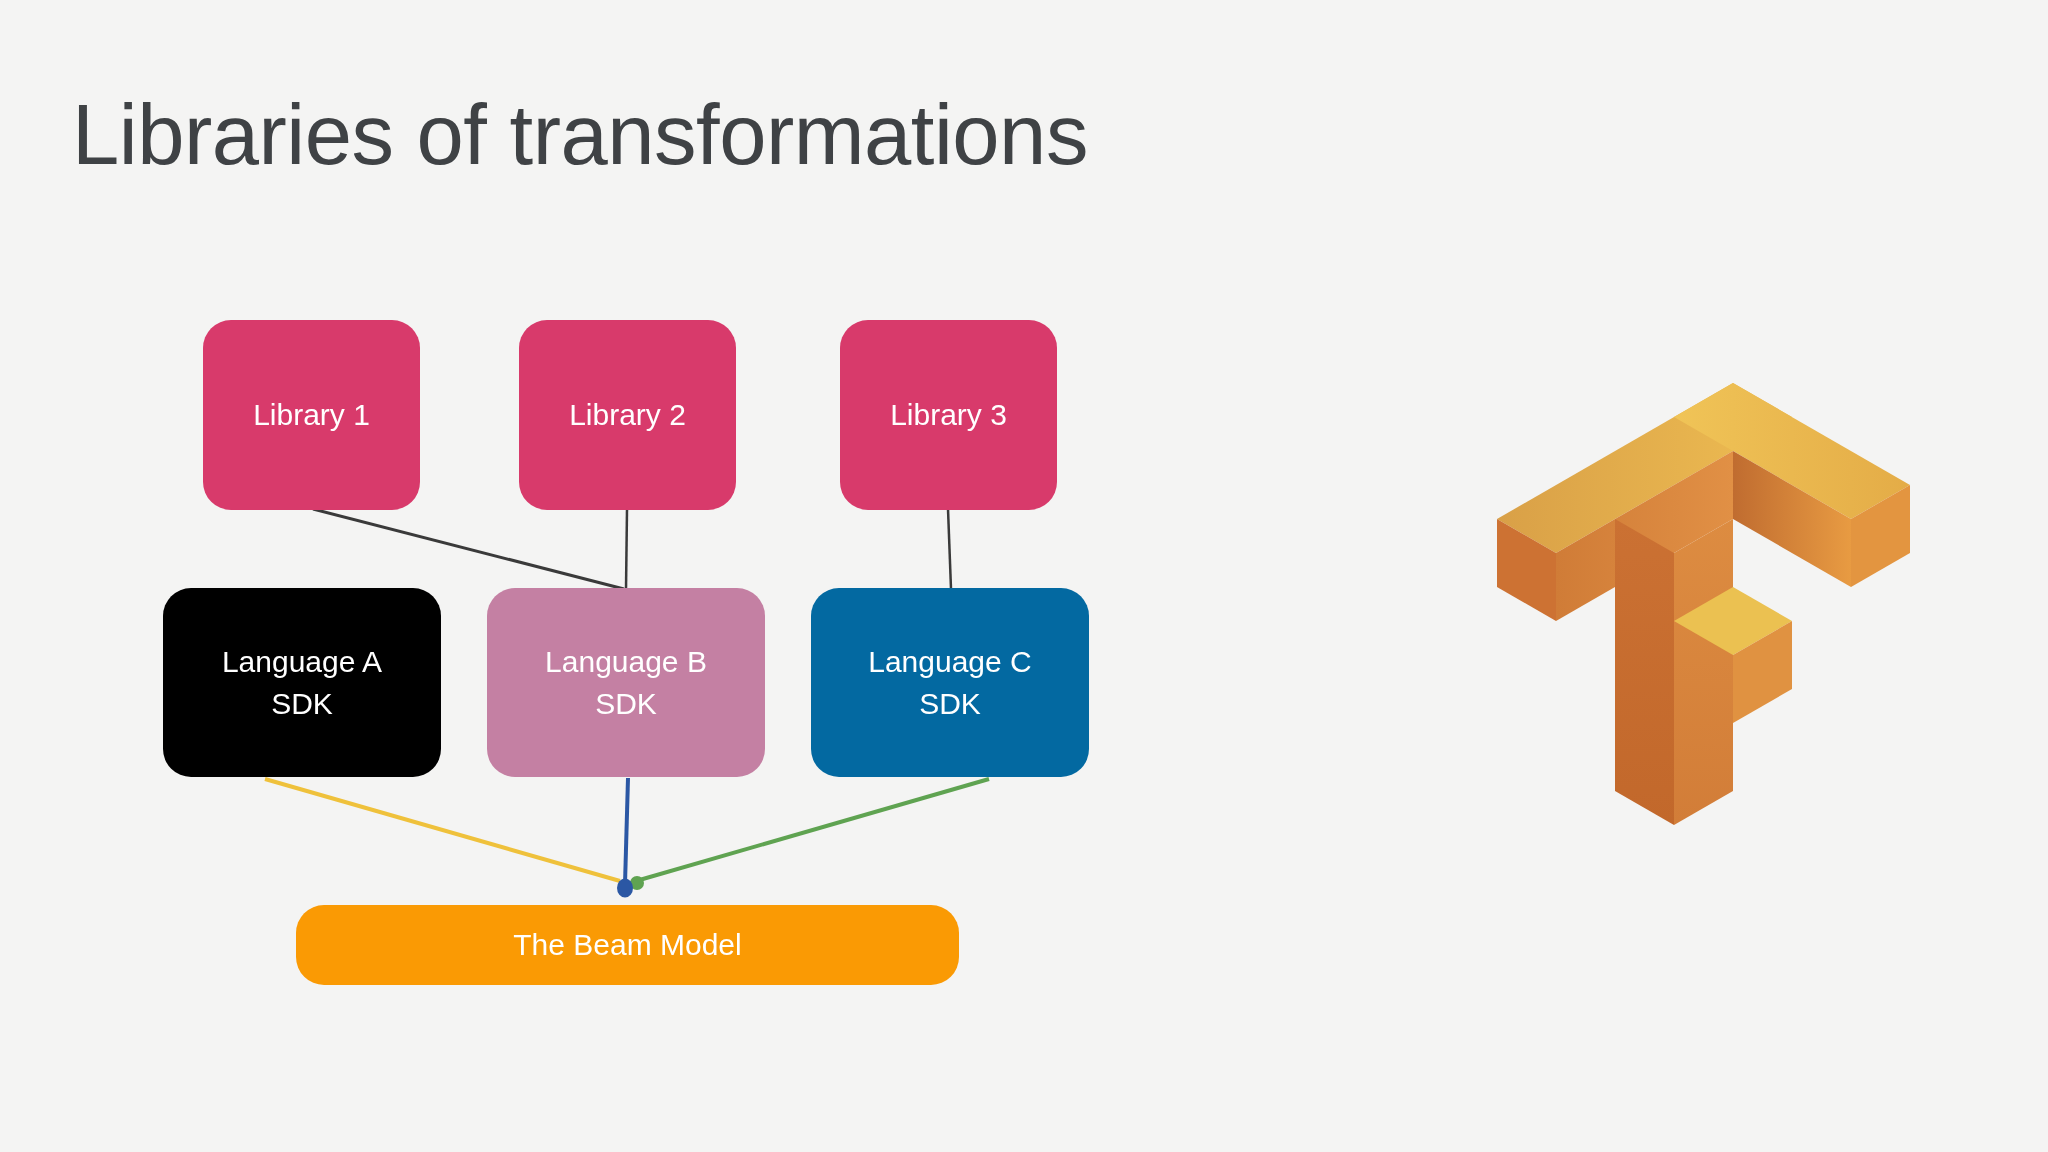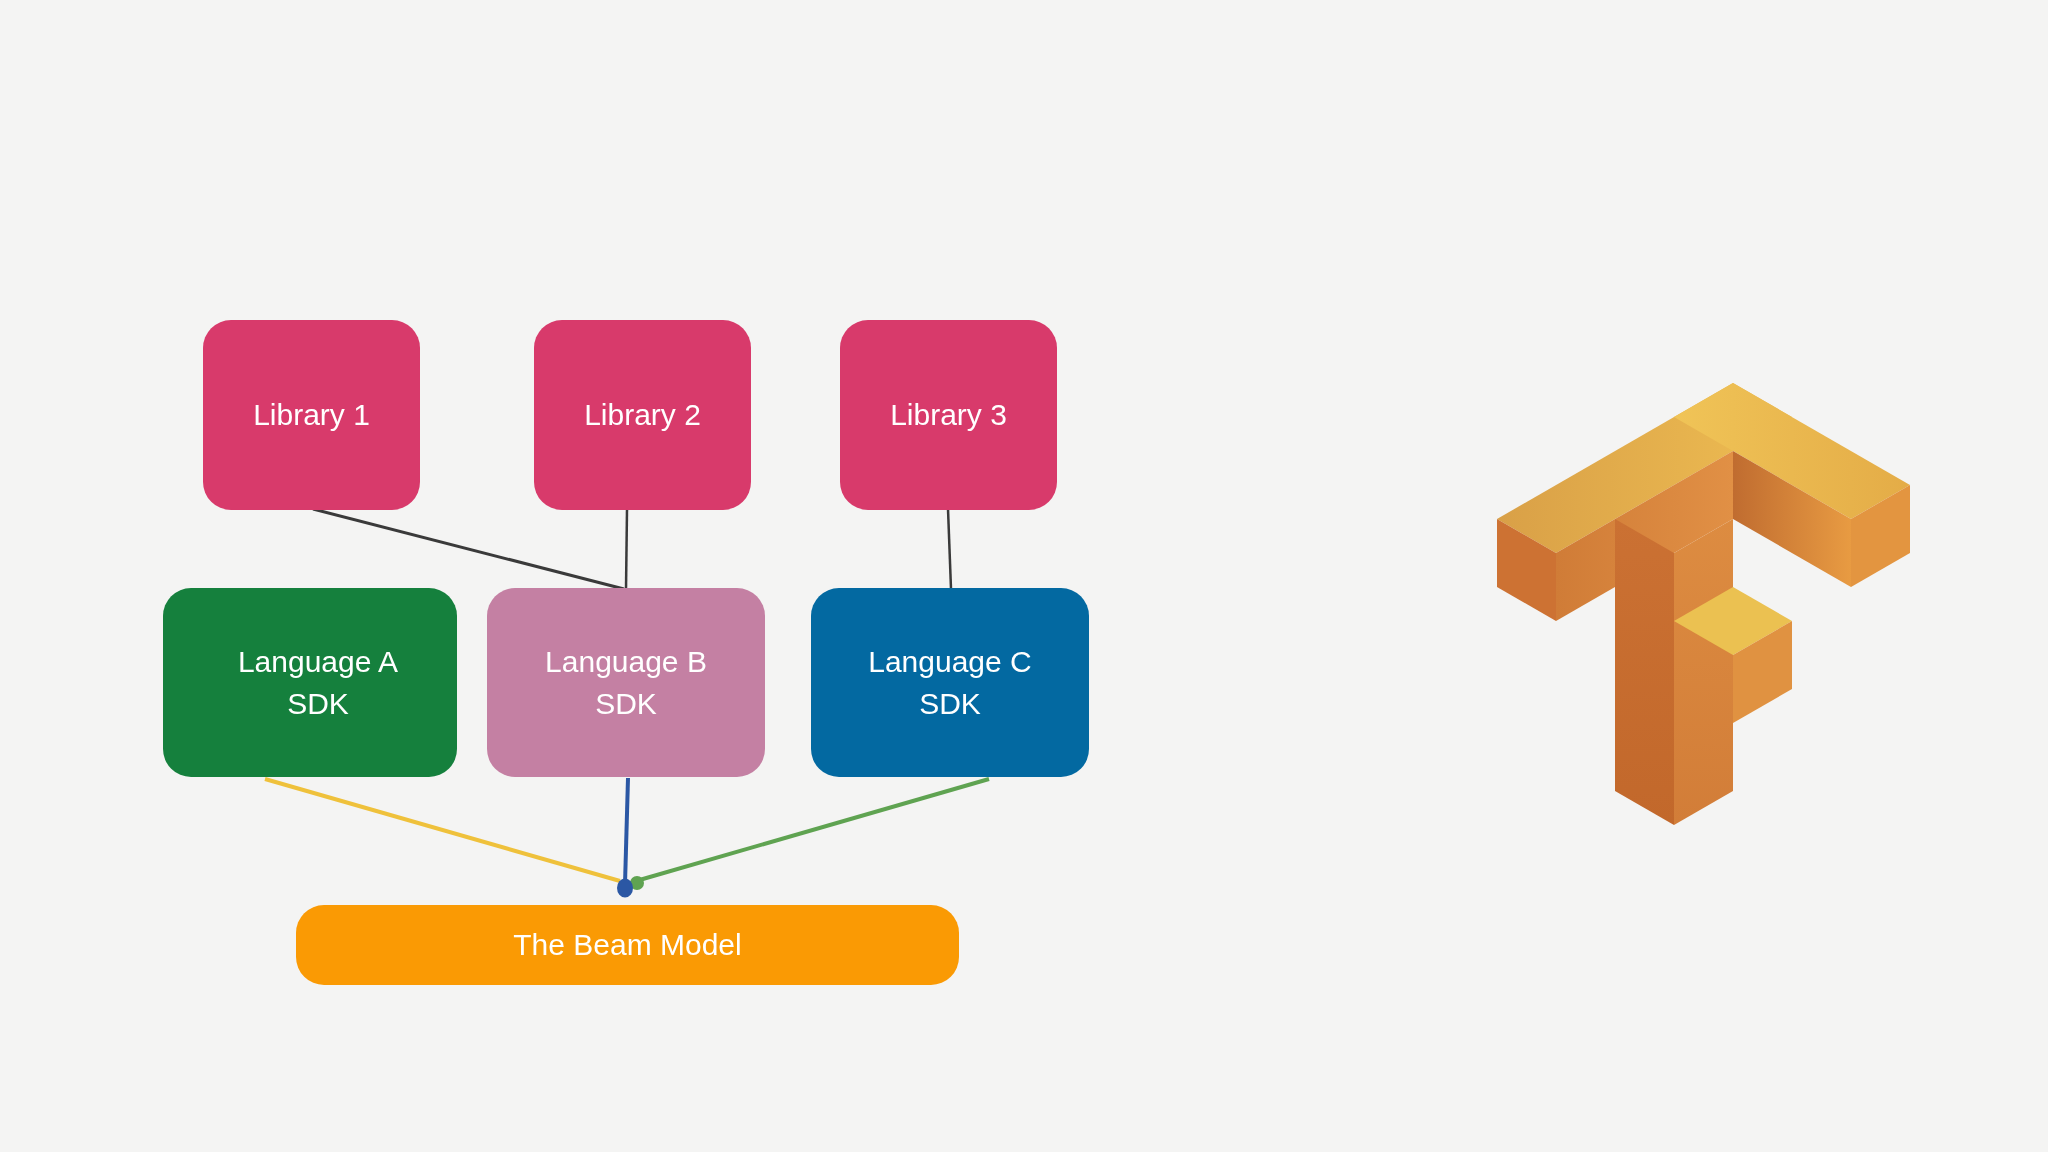--- a/index.html
+++ b/index.html
@@ -39,38 +39,39 @@
     align-items: center;
     justify-content: center;
     color: #ffffff;
     text-align: center;
     font-size: 30px;
     line-height: 42px;
     border-radius: 28px;
   }
   .lib-box   { width: 217px; height: 190px; background: #d83a6b; }
   .lib-1 { left: 203px; top: 320px; }
-  .lib-2 { left: 534px; top: 320px; }
+  .lib-2 { left: 519px; top: 320px; }
   .lib-3 { left: 840px; top: 320px; }
   .sdk-box   { width: 278px; height: 189px; top: 588px; }
-  .sdk-a { left: 163px; background: #15803d; padding-left: 16px; }
+  .sdk-a { left: 163px; background: #000000; }
   .sdk-b { left: 487px; background: #c480a3; }
   .sdk-c { left: 811px; background: #0369a1; }
   .model-box {
     left: 296px; top: 905px;
     width: 663px; height: 80px;
     background: #fa9a04;
   }
   .logo-svg { left: 1490px; top: 380px; }
 </style>
 </head>
 <body>
 
 <div class="slide">
 
+  <h1 class="slide-title">Libraries of transformations</h1>
 
   <svg class="connector-layer" width="2048" height="1152" viewBox="0 0 2048 1152">
     <line x1="313" y1="509" x2="624" y2="589" stroke="#3a3a3a" stroke-width="3"></line>
     <line x1="627" y1="509" x2="626" y2="589" stroke="#3a3a3a" stroke-width="2.5"></line>
     <line x1="948" y1="509" x2="951" y2="589" stroke="#3a3a3a" stroke-width="2.5"></line>
     <line x1="265" y1="779" x2="620" y2="881" stroke="#efc13b" stroke-width="4"></line>
     <line x1="989" y1="779" x2="636" y2="881" stroke="#5fa351" stroke-width="4"></line>
     <circle cx="637" cy="883" r="7" fill="#5fa351"></circle>
     <line x1="628" y1="778" x2="625" y2="884" stroke="#2b57a4" stroke-width="4"></line>
     <ellipse cx="625" cy="888" rx="8" ry="9.5" fill="#2b57a4"></ellipse>

